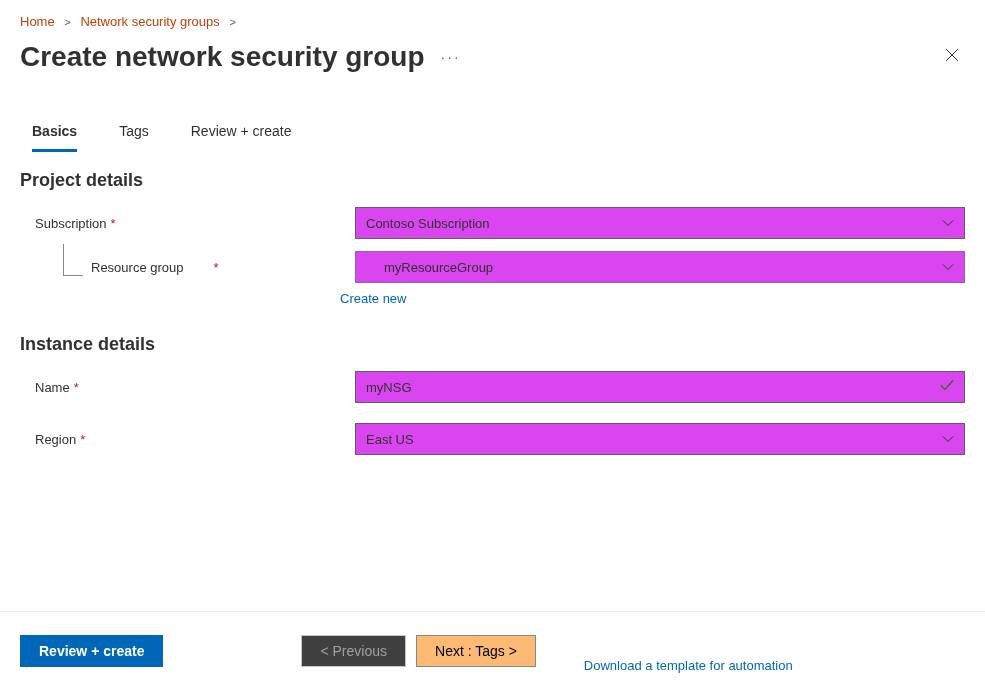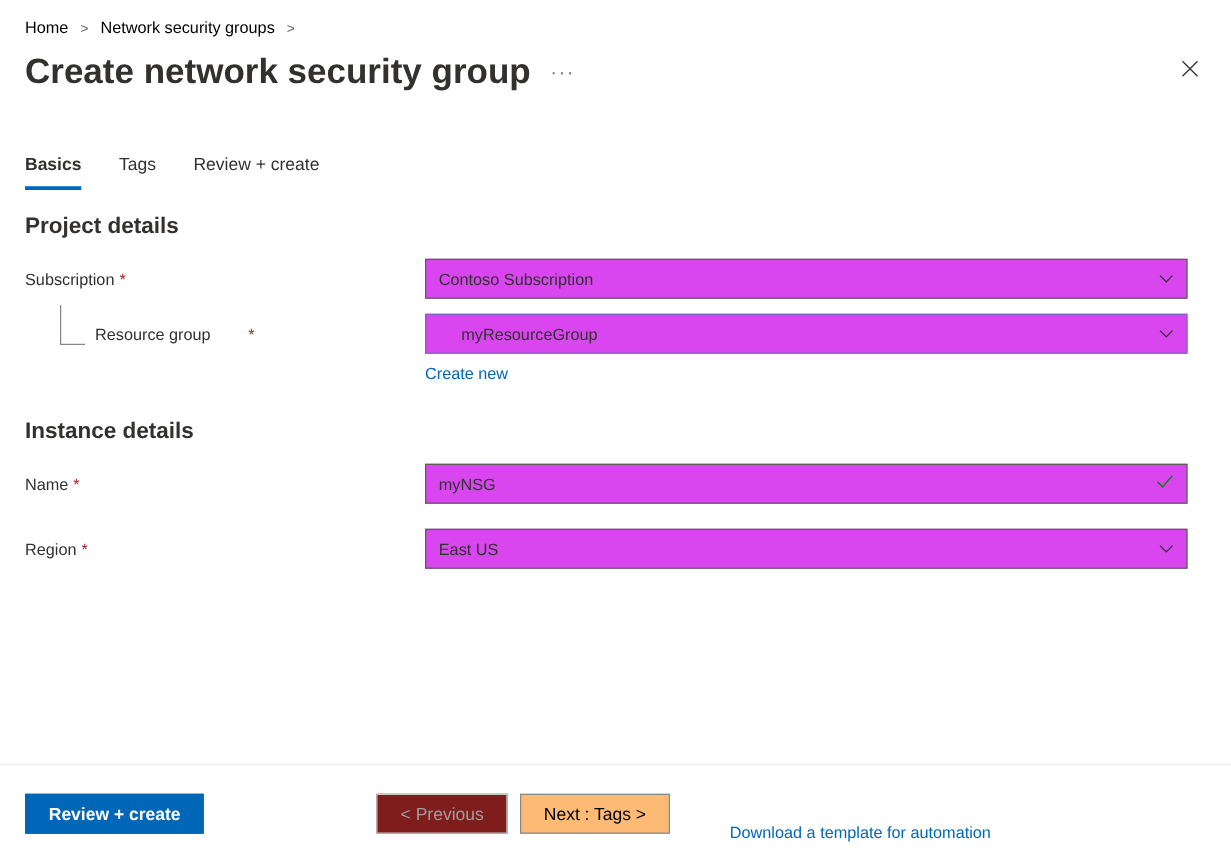--- a/index.html
+++ b/index.html
@@ -11,21 +11,21 @@
       width: 985px;
       height: 689px;
       position: relative;
       overflow: hidden;
     }
     .breadcrumb {
       padding: 14px 20px 8px 20px;
       font-size: 13px;
     }
     .breadcrumb a {
-      color: #000000;
+      color: #c2410c;
       text-decoration: none;
     }
     .breadcrumb .sep {
       color: #605e5c;
       padding: 0 6px;
       font-size: 11px;
     }
     .header {
       display: flex;
       align-items: center;
@@ -56,34 +56,36 @@
       padding: 0 20px;
       border-bottom: none;
       margin-top: 18px;
     }
     .tab {
       padding: 6px 0 10px 0;
       font-size: 14px;
       color: #323130;
       cursor: pointer;
       border-bottom: 3px solid transparent;
+      margin-left: 12px;
     }
     .tab.active {
       font-weight: 600;
       border-bottom-color: #0067b8;
     }
     .section-title {
       font-size: 18px;
       font-weight: 600;
       padding: 18px 20px 10px 20px;
     }
     .form-row {
       display: flex;
       align-items: center;
       padding: 6px 20px;
+      justify-content: flex-end;
     }
     .form-row .label {
       width: 320px;
       font-size: 13px;
       color: #323130;
       display: flex;
       align-items: center;
     }
     .form-row .label.indented {
       padding-left: 56px;
@@ -166,21 +168,21 @@
     }
     .btn.primary {
       background: #0067b8;
       border-color: #0067b8;
       color: #fff;
       font-weight: 600;
     }
     .btn.disabled {
       color: #a19f9d;
       border-color: #c8c6c4;
-      background: #7f1d1d;
+      background: #404040;
       cursor: default;
     }
     .footer-gap { width: 118px; }
     .footer .link { margin-left: 38px; margin-top: 30px; }
   </style>
 </head>
 <body>
 
 <div class="breadcrumb">
   <a href="#">Home</a>

